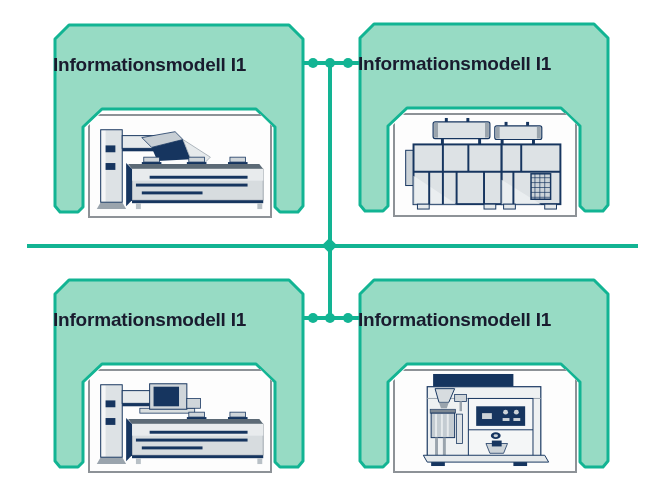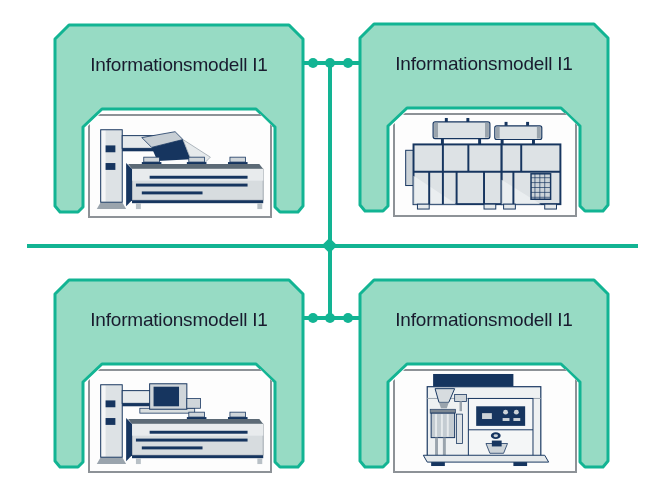--- a/index.html
+++ b/index.html
@@ -23,21 +23,21 @@
   }
   
   .node { position:absolute; width:252px; height:196px; }
   .node-tl { left:53px;  top:23px; }
   .node-tr { left:358px; top:22px; }
   .node-bl { left:53px;  top:278px; }
   .node-br { left:358px; top:278px; }
   .arch { position:absolute; left:0; top:0; }
   .node-label {
     position:absolute; left:0; right:0; top:30px; height:24px;
-    text-align:center; font-size:19px; font-weight:normal;
+    font-size:19px; font-weight:bold;
     color:#191b2e; letter-spacing:-0.2px; line-height:24px;
   }
   .panel {
     position:absolute; left:35px; top:91px; width:180px; height:100px;
     background:#fdfdfd; border:2px solid #8d9297;
     clip-path:polygon(0 12px,12px 0,calc(100% - 12px) 0,100% 12px,100% 100%,0 100%);
   }
   .panel svg { display:block; margin:2px auto 0 auto; }
   
   .m-navy { fill:#16355f; }

